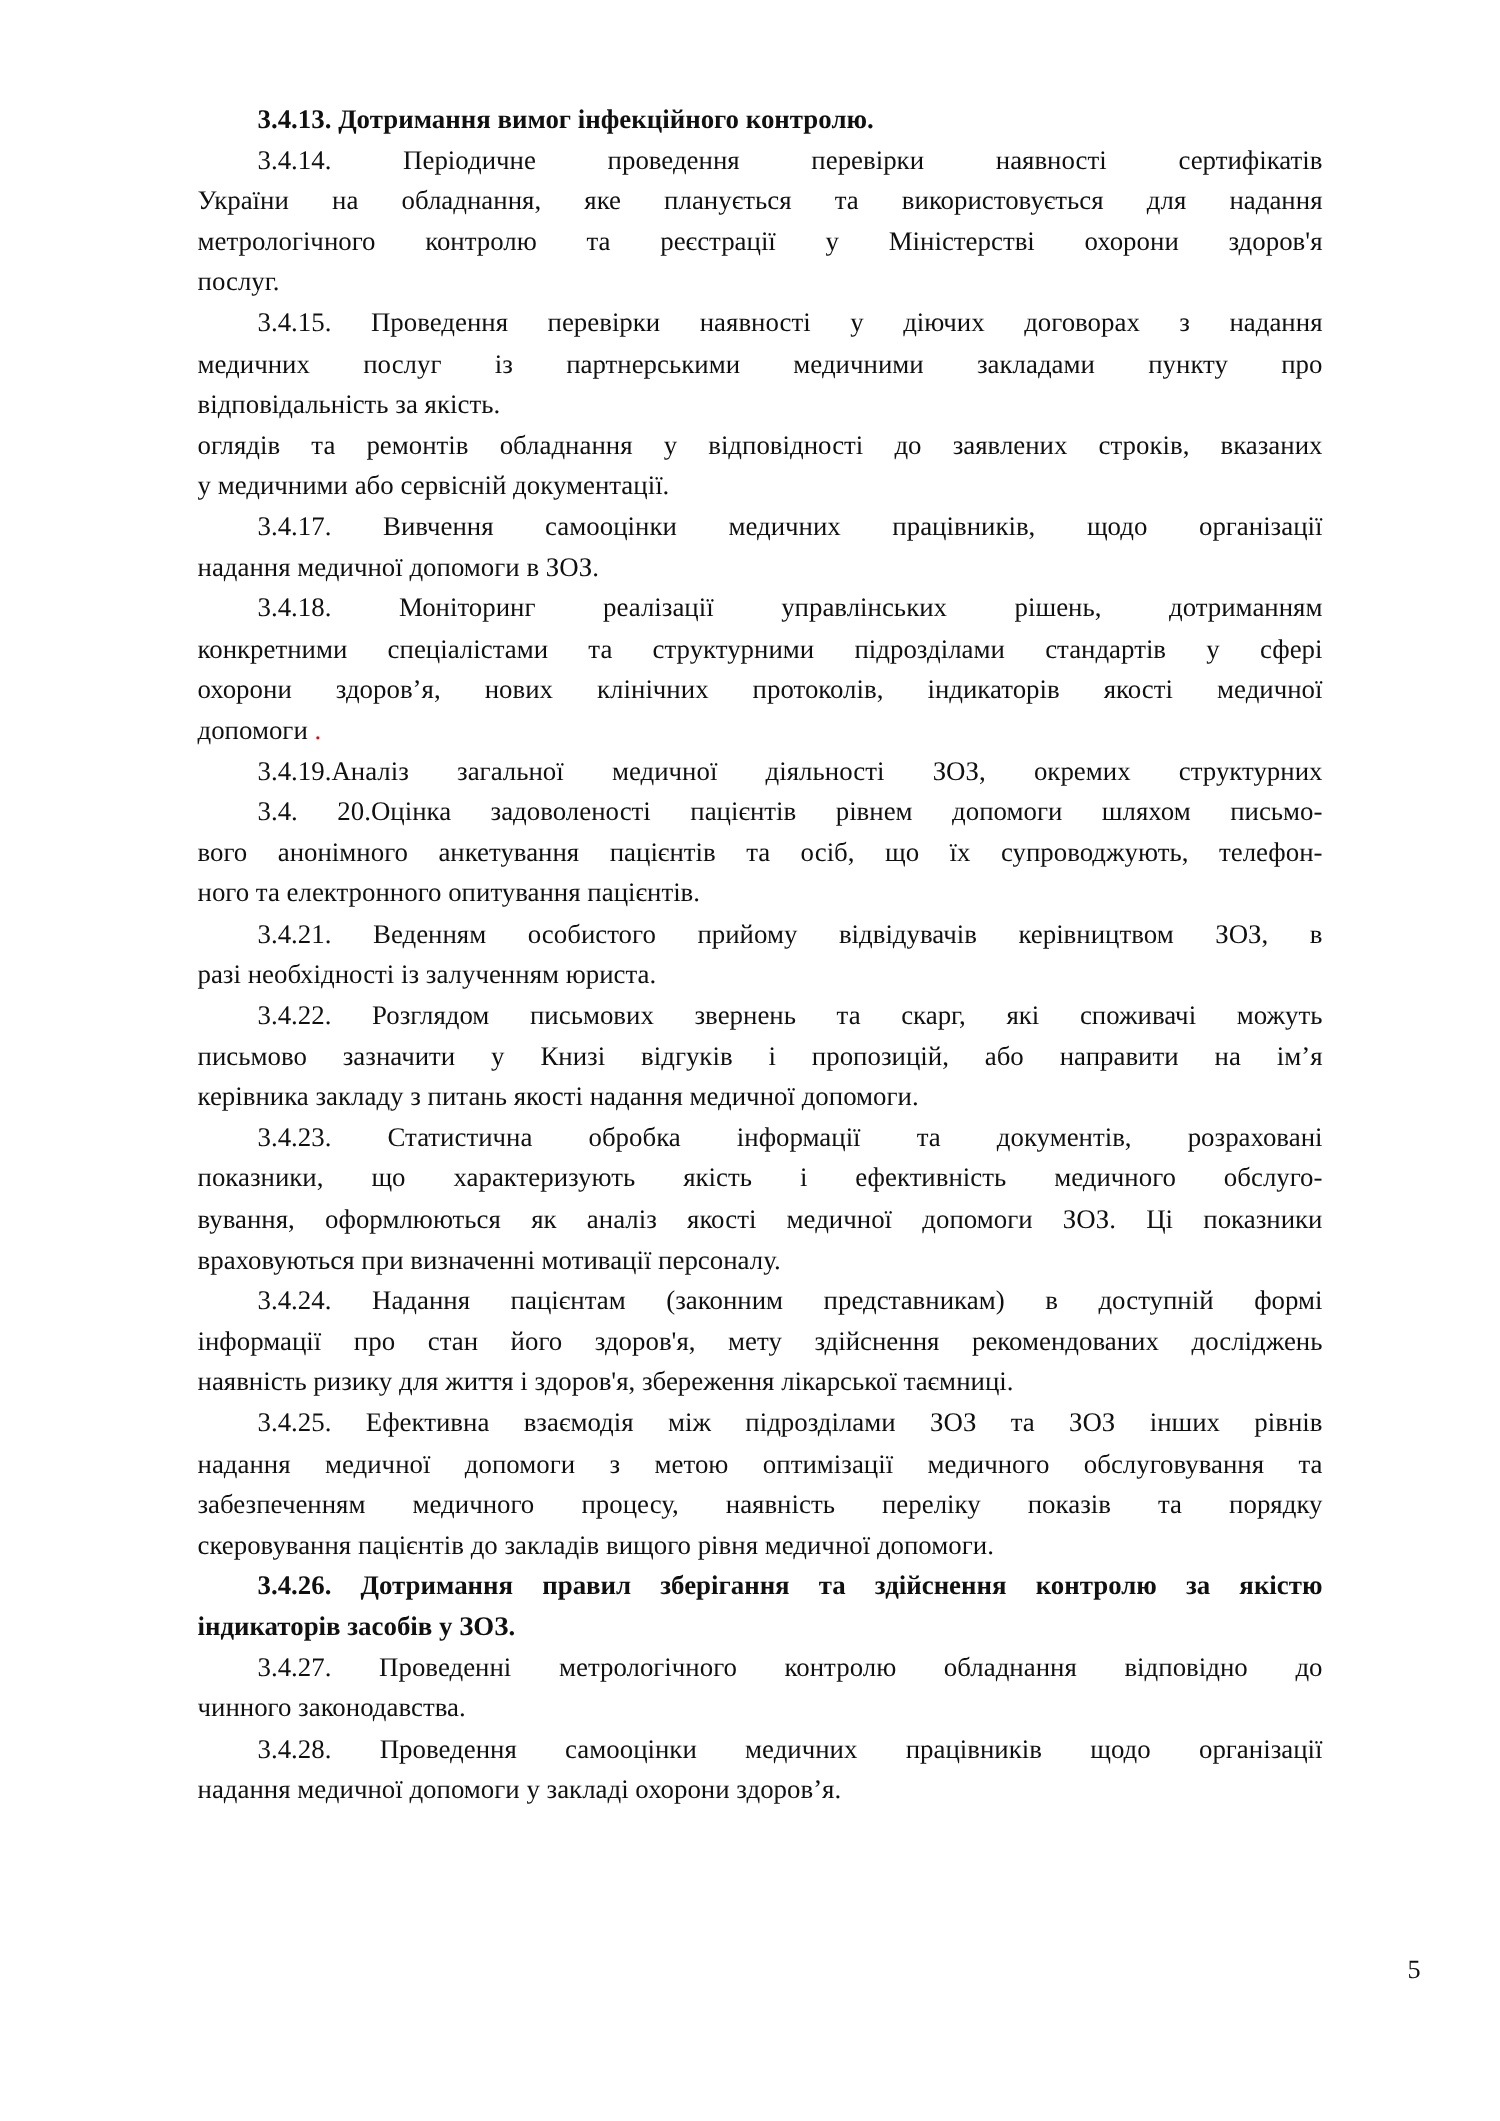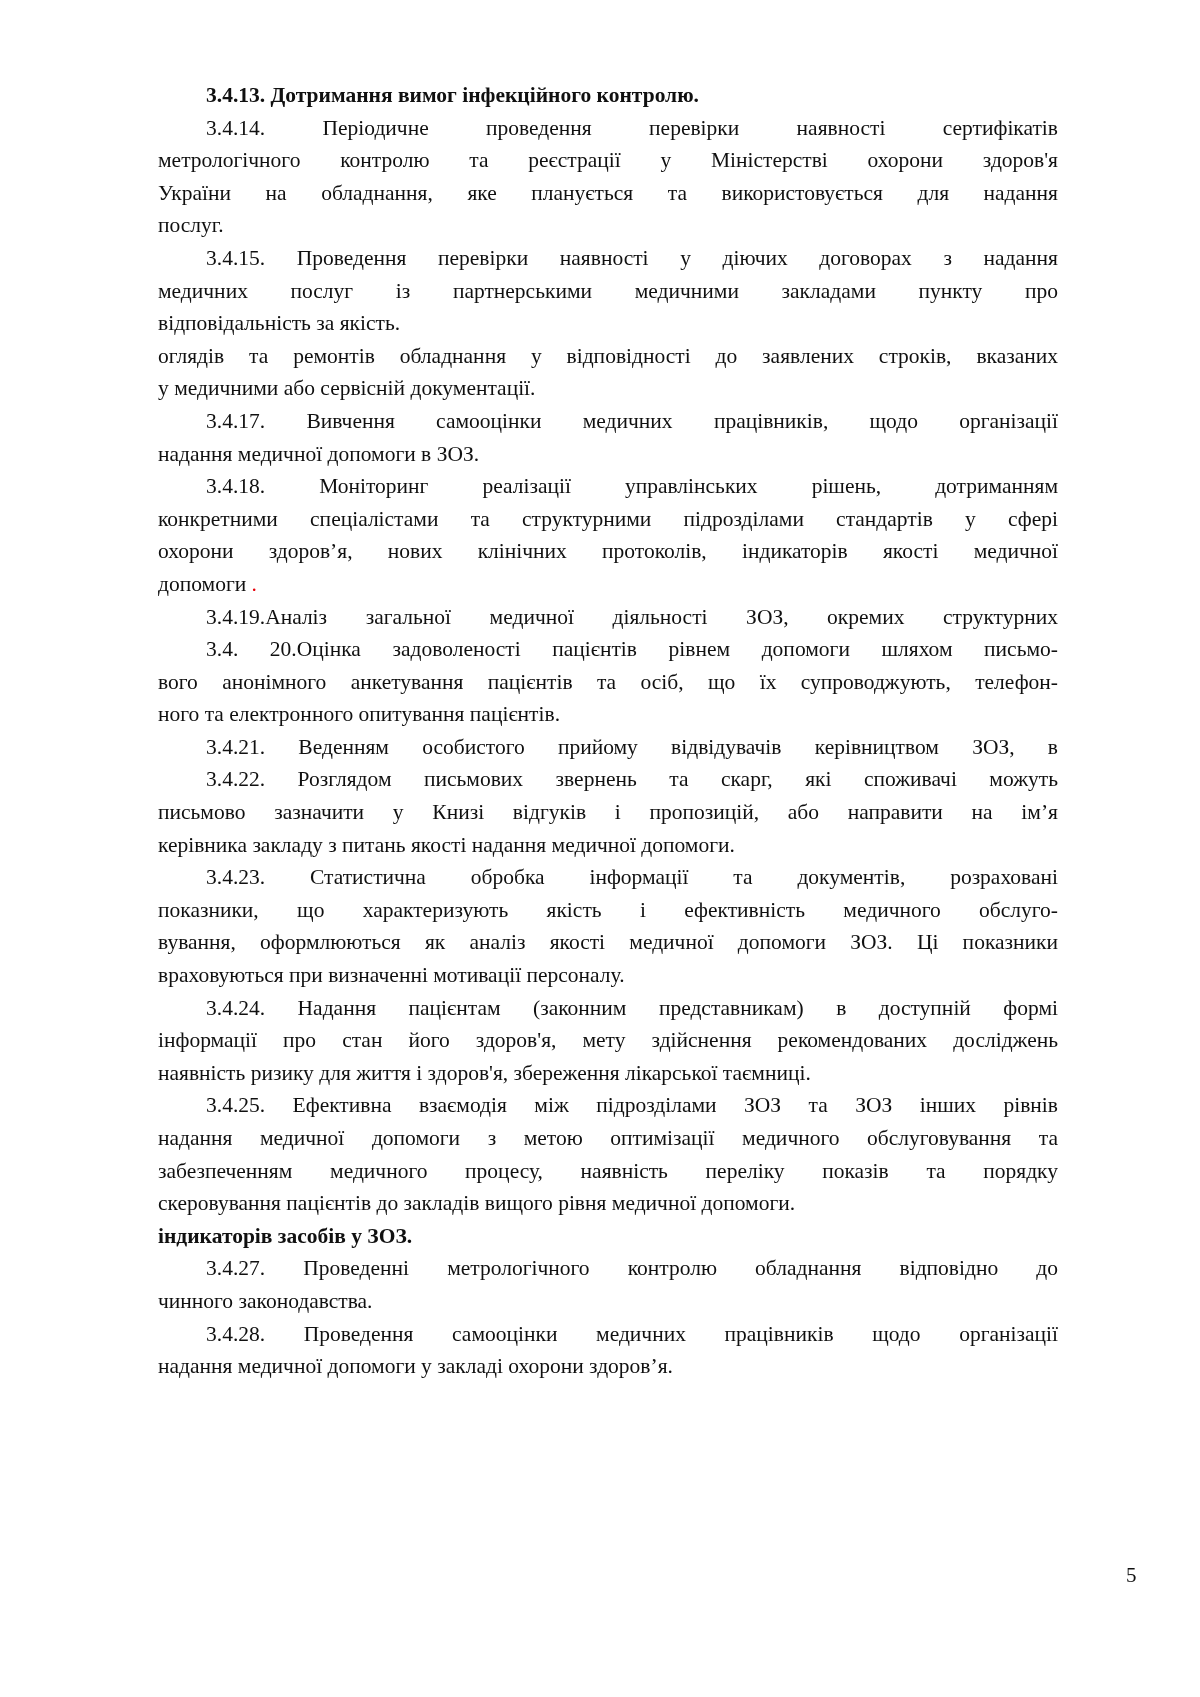--- a/index.html
+++ b/index.html
@@ -54,22 +54,22 @@
 </head>
 <body>
 
 <div class="page">
   <div class="text-block">
       <p class="para bold">
         <span class="line first last">3.4.13. Дотримання вимог інфекційного контролю.</span>
       </p>
       <p class="para">
         <span class="line first">3.4.14. Періодичне проведення перевірки наявності сертифікатів</span>
+        <span class="line">України на обладнання, яке планується та використовується для надання</span>
         <span class="line">метрологічного контролю та реєстрації у Міністерстві охорони здоров'я</span>
-        <span class="line">України на обладнання, яке планується та використовується для надання</span>
         <span class="line last">послуг.</span>
       </p>
       <p class="para">
         <span class="line first">3.4.15. Проведення перевірки наявності у діючих договорах з надання</span>
         <span class="line">медичних послуг із партнерськими медичними закладами пункту про</span>
         <span class="line last">відповідальність за якість.</span>
       </p>
       <p class="para">
         <span class="line">оглядів та ремонтів обладнання у відповідності до заявлених строків, вказаних</span>
         <span class="line last">у медичними або сервісній документації.</span>
@@ -87,20 +87,21 @@
       <p class="para">
         <span class="line first">3.4.19.Аналіз загальної медичної діяльності ЗОЗ, окремих структурних</span>
       </p>
       <p class="para">
         <span class="line first">3.4. 20.Оцінка задоволеності пацієнтів рівнем допомоги шляхом письмо-</span>
         <span class="line">вого анонімного анкетування пацієнтів та осіб, що їх супроводжують, телефон-</span>
         <span class="line last">ного та електронного опитування пацієнтів.</span>
       </p>
       <p class="para">
         <span class="line first">3.4.21. Веденням особистого прийому відвідувачів керівництвом ЗОЗ, в</span>
+        <span class="line last">разі необхідності із залученням юриста.</span>
       </p>
       <p class="para">
         <span class="line first">3.4.22. Розглядом письмових звернень та скарг, які споживачі можуть</span>
         <span class="line">письмово зазначити у Книзі відгуків і пропозицій, або направити на ім’я</span>
         <span class="line last">керівника закладу з питань якості надання медичної допомоги.</span>
       </p>
       <p class="para">
         <span class="line first">3.4.23. Статистична обробка інформації та документів, розраховані</span>
         <span class="line">показники, що характеризують якість і ефективність медичного обслуго-</span>
         <span class="line">вування, оформлюються як аналіз якості медичної допомоги ЗОЗ. Ці показники</span>
@@ -111,20 +112,21 @@
         <span class="line">інформації про стан його здоров'я, мету здійснення рекомендованих досліджень</span>
         <span class="line last">наявність ризику для життя і здоров'я, збереження лікарської таємниці.</span>
       </p>
       <p class="para">
         <span class="line first">3.4.25. Ефективна взаємодія між підрозділами ЗОЗ та ЗОЗ інших рівнів</span>
         <span class="line">надання медичної допомоги з метою оптимізації медичного обслуговування та</span>
         <span class="line">забезпеченням медичного процесу, наявність переліку показів та порядку</span>
         <span class="line last">скеровування пацієнтів до закладів вищого рівня медичної допомоги.</span>
       </p>
       <p class="para bold">
+        <span class="line first">3.4.26. Дотримання правил зберігання та здійснення контролю за якістю</span>
         <span class="line last">індикаторів засобів у ЗОЗ.</span>
       </p>
       <p class="para">
         <span class="line first">3.4.27. Проведенні метрологічного контролю обладнання відповідно до</span>
         <span class="line last">чинного законодавства.</span>
       </p>
       <p class="para">
         <span class="line first">3.4.28. Проведення самооцінки медичних працівників щодо організації</span>
         <span class="line last">надання медичної допомоги у закладі охорони здоров’я.</span>
       </p>

